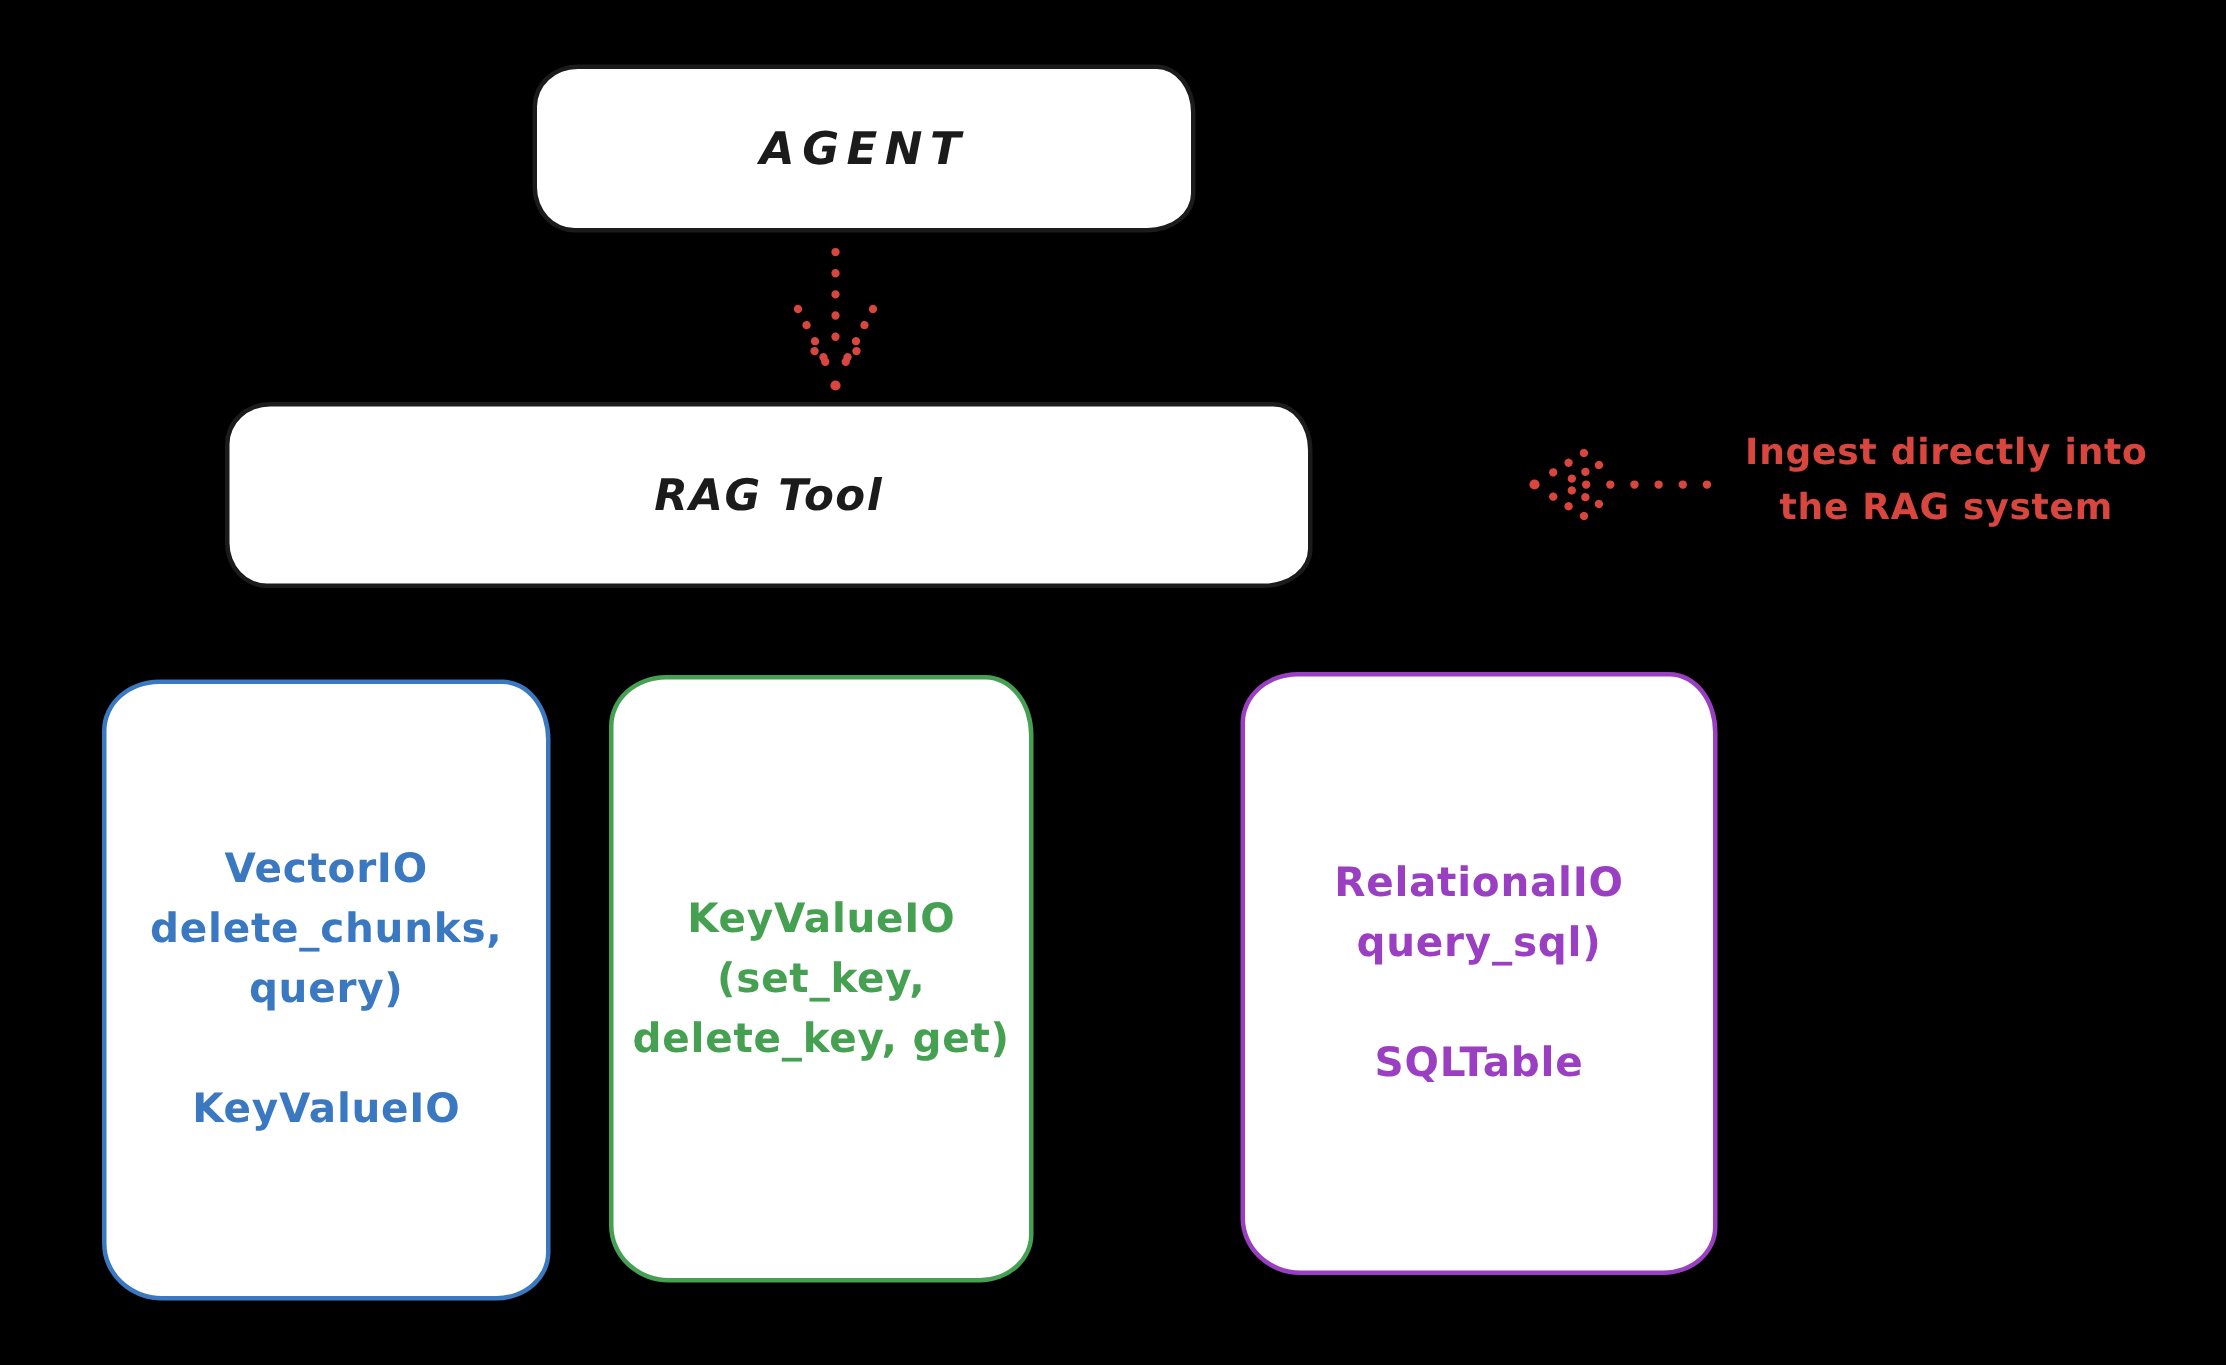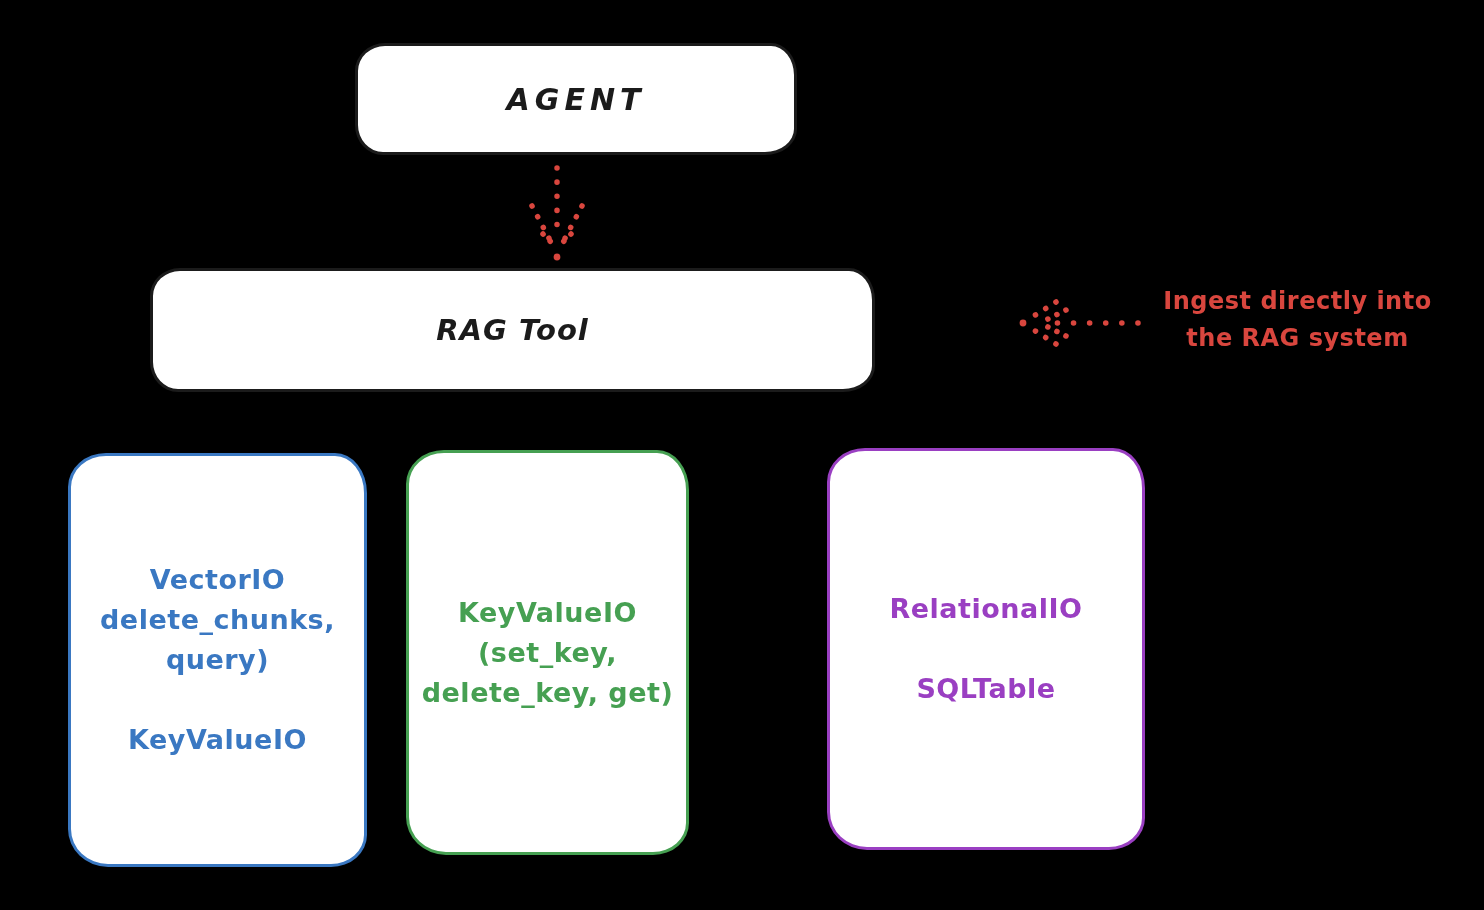--- a/index.html
+++ b/index.html
@@ -145,17 +145,18 @@
     <div class="box-text">
       <div>KeyValueIO</div>
       <div>(set_key,</div>
       <div>delete_key, get)</div>
     </div>
   </div>
 
   <div class="sketch-box backend-box backend-relational" style="--accent: #9a3fc2;">
     <div class="box-text">
       <div>RelationalIO</div>
+      <div>query_sql)</div>
       <div class="index-line">SQLTable</div>
     </div>
   </div>
 
 </div>
 
 </body></html>

